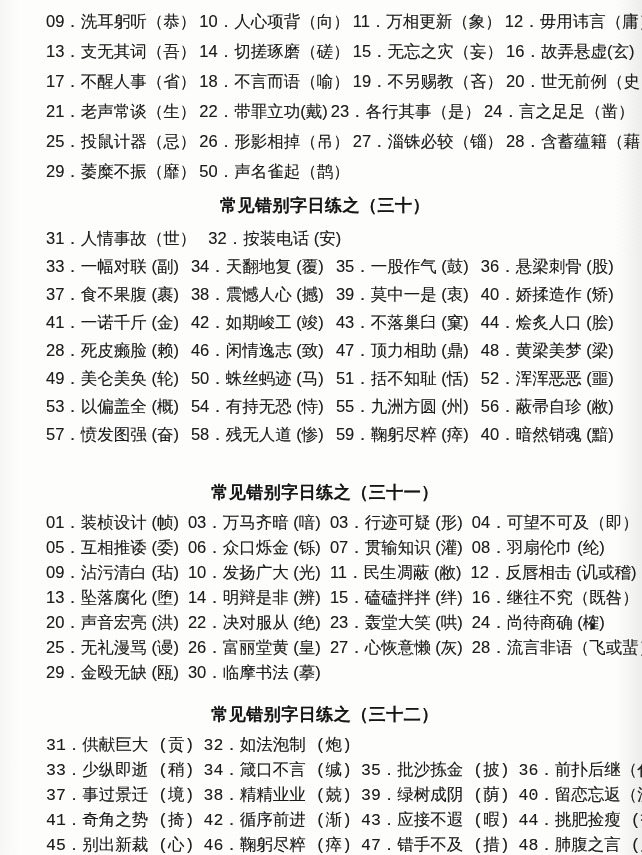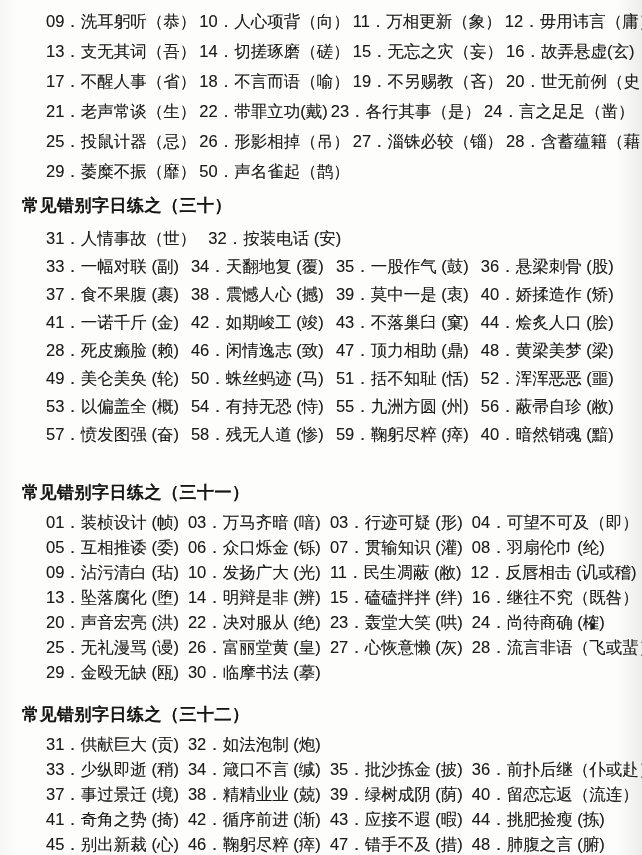--- a/index.html
+++ b/index.html
@@ -15,21 +15,21 @@
     color: #1d1d1d;
   }
   .doc {
     box-sizing: border-box;
     width: 642px;
     height: 855px;
     padding: 6px 14px 0 46px;
   }
   .sec { margin: 0; padding: 0; }
   .heading {
-    text-align: left;
+    text-align: center;
     font-weight: bold;
     font-size: 17px;
     color: #161616;
     letter-spacing: 0.5px;
     
     margin-left: -24px;
     text-shadow: 0 0 0.5px rgba(20,20,20,0.45);
   }
   .line {
     white-space: nowrap;
@@ -47,21 +47,21 @@
   .sec-1 .heading { margin-top: 9px; margin-bottom: 7px; line-height: 22px; }
   .sec-1 .line { height: 28px; line-height: 28px; }
   .sec-1 .item { margin-right: 12px; }
 
   .sec-2 .heading { margin-top: 34px; margin-bottom: 6px; line-height: 22px; }
   .sec-2 .line { height: 25px; line-height: 25px; }
   .sec-2 .item { margin-right: 9px; }
 
   .sec-3 .heading { margin-top: 19px; margin-bottom: 6px; line-height: 22px; }
   .sec-3 .line { height: 25px; line-height: 25px; }
-  .sec-3 .item { margin-right: 9px; }
+  .sec-3 .item { margin-right: 9px; font-family: Liberation Mono, monospace; }
 </style>
 </head>
 <body>
 
 <div class="doc">
     <section class="sec sec-0">
       <div class="line"><span class="item">09．洗耳躬听（恭）</span><span class="item">10．人心项背（向）</span><span class="item">11．万相更新（象）</span><span class="item">12．毋用讳言（庸）</span></div>
       <div class="line"><span class="item">13．支无其词（吾）</span><span class="item">14．切搓琢磨（磋）</span><span class="item">15．无忘之灾（妄）</span><span class="item">16．故弄悬虚(玄)</span></div>
       <div class="line"><span class="item">17．不醒人事（省）</span><span class="item">18．不言而语（喻）</span><span class="item">19．不另赐教（吝）</span><span class="item">20．世无前例（史）</span></div>
       <div class="line"><span class="item">21．老声常谈（生）</span><span class="item">22．带罪立功(戴)</span><span class="item">23．各行其事（是）</span><span class="item">24．言之足足（凿）</span></div>

